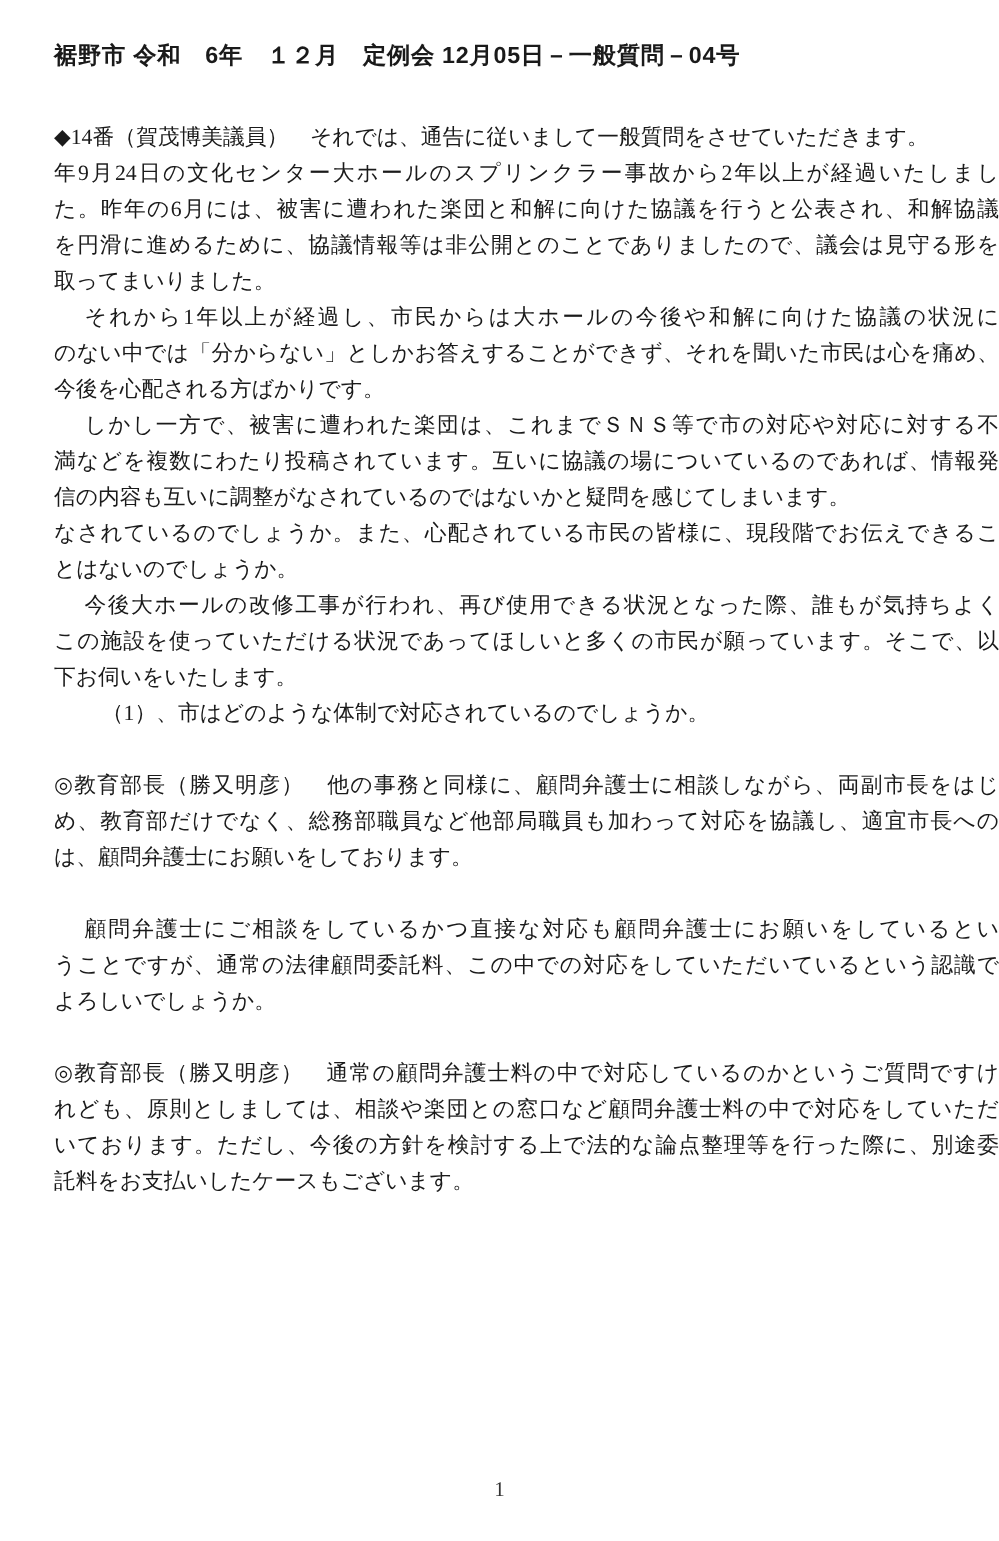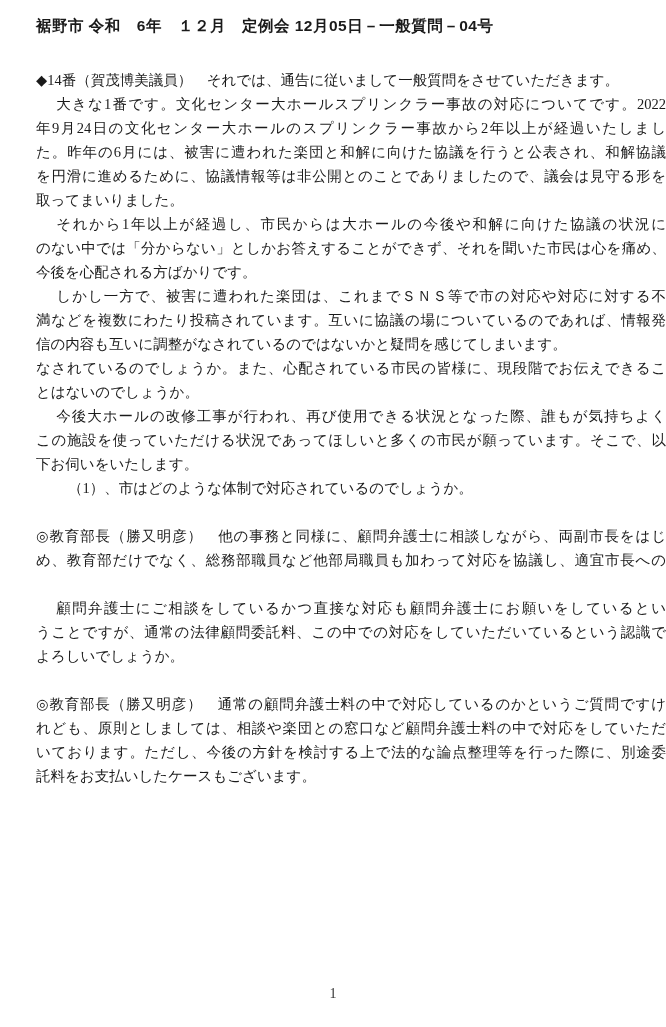--- a/index.html
+++ b/index.html
@@ -8,21 +8,21 @@
     background: #ffffff;
   }
   .page {
     position: relative;
     width: 666px;
     height: 1027px;
     background: #ffffff;
     color: #1a1a1a;
     overflow: hidden;
     box-sizing: border-box;
-    padding-top: 14px;
+    padding-top: 26px;
   }
   .doc-header {
     margin-left: 36px;
     margin-right: 12px;
     font-family: "Liberation Sans", "DejaVu Sans", sans-serif;
     font-weight: bold;
     font-size: 15.5px;
     line-height: 24px;
     letter-spacing: 0.5px;
     white-space: pre;
@@ -63,21 +63,20 @@
 <body>
 
 <div class="page">
 
   <div class="doc-header">裾野市 令和　6年　１２月　定例会 12月05日－一般質問－04号</div>
 
   <div class="doc-body">
 
     <div class="section">
       <div class="ln">◆14番（賀茂博美議員）　それでは、通告に従いまして一般質問をさせていただきます。</div>
-      <div class="ln j i1">大きな1番です。文化センター大ホールスプリンクラー事故の対応についてです。2022</div>
       <div class="ln j">年9月24日の文化センター大ホールのスプリンクラー事故から2年以上が経過いたしまし</div>
       <div class="ln j">た。昨年の6月には、被害に遭われた楽団と和解に向けた協議を行うと公表され、和解協議</div>
       <div class="ln j">を円滑に進めるために、協議情報等は非公開とのことでありましたので、議会は見守る形を</div>
       <div class="ln">取ってまいりました。</div>
       <div class="ln j i1">それから1年以上が経過し、市民からは大ホールの今後や和解に向けた協議の状況に</div>
       <div class="ln j">のない中では「分からない」としかお答えすることができず、それを聞いた市民は心を痛め、</div>
       <div class="ln">今後を心配される方ばかりです。</div>
       <div class="ln j i1">しかし一方で、被害に遭われた楽団は、これまでＳＮＳ等で市の対応や対応に対する不</div>
       <div class="ln j">満などを複数にわたり投稿されています。互いに協議の場についているのであれば、情報発</div>
       <div class="ln">信の内容も互いに調整がなされているのではないかと疑問を感じてしまいます。</div>
@@ -85,20 +84,21 @@
       <div class="ln">とはないのでしょうか。</div>
       <div class="ln j i1">今後大ホールの改修工事が行われ、再び使用できる状況となった際、誰もが気持ちよく</div>
       <div class="ln j">この施設を使っていただける状況であってほしいと多くの市民が願っています。そこで、以</div>
       <div class="ln">下お伺いをいたします。</div>
       <div class="ln i2">（1）、市はどのような体制で対応されているのでしょうか。</div>
     </div>
 
     <div class="section">
       <div class="ln j">◎教育部長（勝又明彦）　他の事務と同様に、顧問弁護士に相談しながら、両副市長をはじ</div>
       <div class="ln j">め、教育部だけでなく、総務部職員など他部局職員も加わって対応を協議し、適宜市長への</div>
+      <div class="ln">は、顧問弁護士にお願いをしております。</div>
     </div>
 
     <div class="section">
       <div class="ln j i1">顧問弁護士にご相談をしているかつ直接な対応も顧問弁護士にお願いをしているとい</div>
       <div class="ln j">うことですが、通常の法律顧問委託料、この中での対応をしていただいているという認識で</div>
       <div class="ln">よろしいでしょうか。</div>
     </div>
 
     <div class="section">
       <div class="ln j">◎教育部長（勝又明彦）　通常の顧問弁護士料の中で対応しているのかというご質問ですけ</div>

